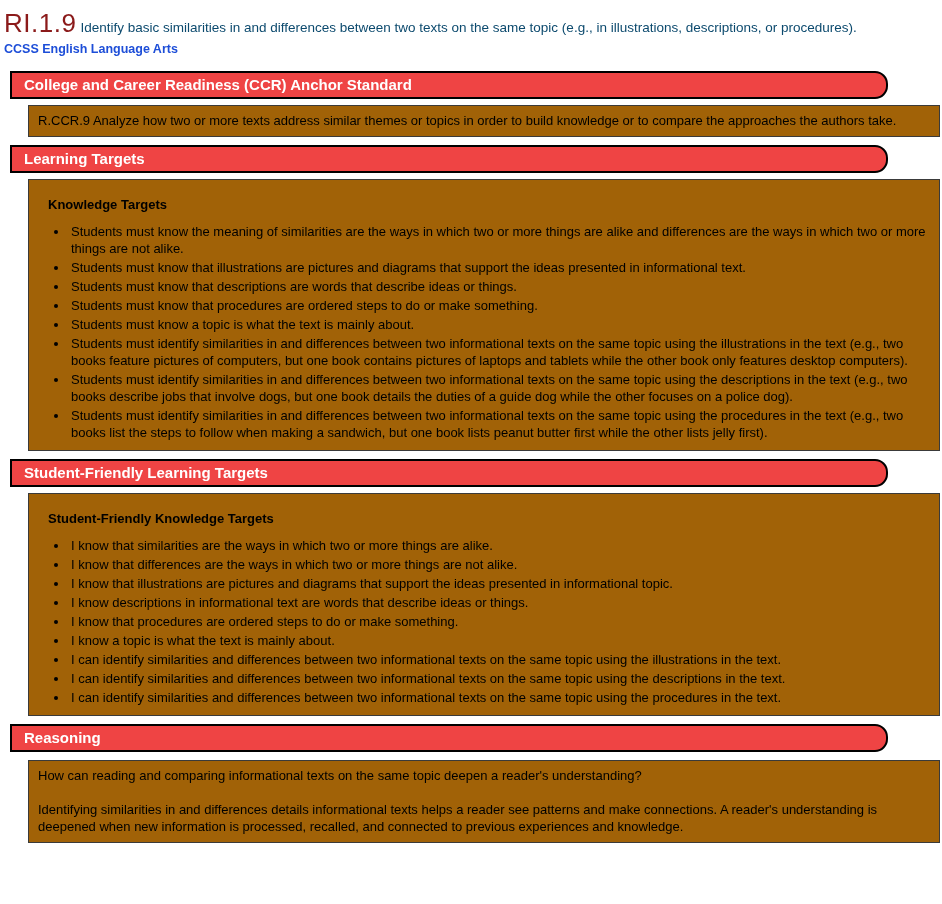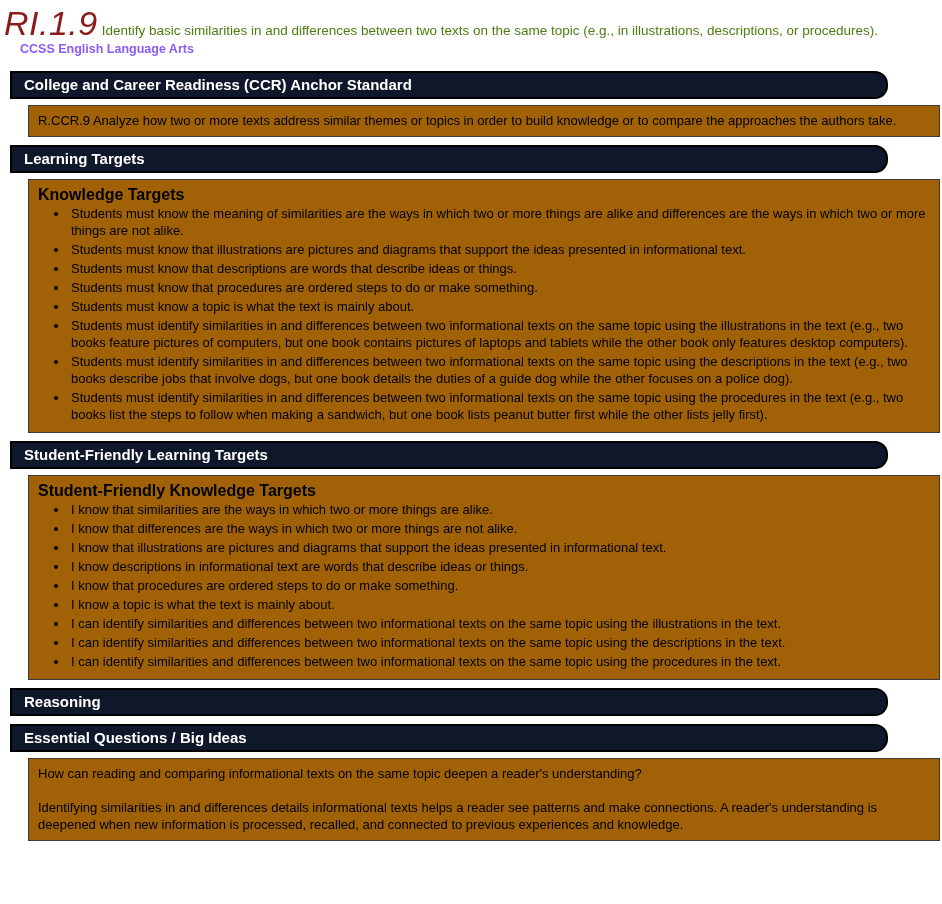--- a/index.html
+++ b/index.html
@@ -16,45 +16,44 @@
     padding: 5px 0 8px 0;
     background: #ffffff;
   }
   
   .page-header {
     padding: 0 10px 0 4px;
     margin-bottom: 15px;
   }
   .code {
     color: #8b1a1a;
-    font-size: 34px;
+    font-size: 26px;
     line-height: 36px;
     letter-spacing: 0.5px;
-    font-style: italic;
   }
   .desc {
     font-size: 13.5px;
-    color: #4d7c0f;
+    color: #0c4a6e;
     margin-left: 4px;
   }
   .subject {
     font-size: 12.5px;
     font-weight: bold;
-    color: #8b5cf6;
-    margin: 1px 0 0 16px;
+    color: #1d4ed8;
+    margin: 1px 0 0 0;
   }
   
   .section {
     margin-bottom: 8px;
   }
   .bar {
     box-sizing: border-box;
     margin-left: 10px;
     width: 878px;
-    background: #0f172a;
+    background: #ef4444;
     border: 2px solid #000000;
     border-radius: 0 13px 13px 0;
     color: #ffffff;
     font-weight: bold;
     font-size: 15px;
     line-height: 19px;
     padding: 2px 14px 3px 12px;
     cursor: pointer;
   }
   .box {
@@ -68,22 +67,22 @@
     line-height: 17px;
   }
   .box p {
     margin: 0;
   }
   .box p + p {
     margin-top: 17px;
   }
   .group-heading {
     font-weight: bold;
-    font-size: 16px;
-    margin: 0;
+    font-size: 13px;
+    margin: 10px;
   }
   .box ul {
     margin: 2px 0 2px 0;
     padding-left: 31px;
   }
   .box li {
     margin: 0 0 2px 0;
     padding-left: 2px;
   }
 </style>
@@ -125,38 +124,37 @@
     </div>
   </div>
 
   <div class="section">
     <div class="bar">Student-Friendly Learning Targets</div>
     <div class="box">
       <div class="group-heading">Student-Friendly Knowledge Targets</div>
       <ul>
         <li>I know that similarities are the ways in which two or more things are alike.</li>
         <li>I know that differences are the ways in which two or more things are not alike.</li>
-        <li>I know that illustrations are pictures and diagrams that support the ideas presented in informational text.</li>
+        <li>I know that illustrations are pictures and diagrams that support the ideas presented in informational topic.</li>
         <li>I know descriptions in informational text are words that describe ideas or things.</li>
         <li>I know that procedures are ordered steps to do or make something.</li>
         <li>I know a topic is what the text is mainly about.</li>
       </ul>
       <ul>
         <li>I can identify similarities and differences between two informational texts on the same topic using the illustrations in the text.</li>
         <li>I can identify similarities and differences between two informational texts on the same topic using the descriptions in the text.</li>
         <li>I can identify similarities and differences between two informational texts on the same topic using the procedures in the text.</li>
       </ul>
     </div>
   </div>
 
   <div class="section">
     <div class="bar">Reasoning</div>
   </div>
 
   <div class="section">
-    <div class="bar">Essential Questions / Big Ideas</div>
     <div class="box">
       <p>How can reading and comparing informational texts on the same topic deepen a reader's understanding?</p>
       <p>Identifying similarities in and differences details informational texts helps a reader see patterns and make connections.  A reader's understanding is deepened when new information is processed, recalled, and connected to previous experiences and knowledge.</p>
     </div>
   </div>
 
 </div>
 
 </body></html>

